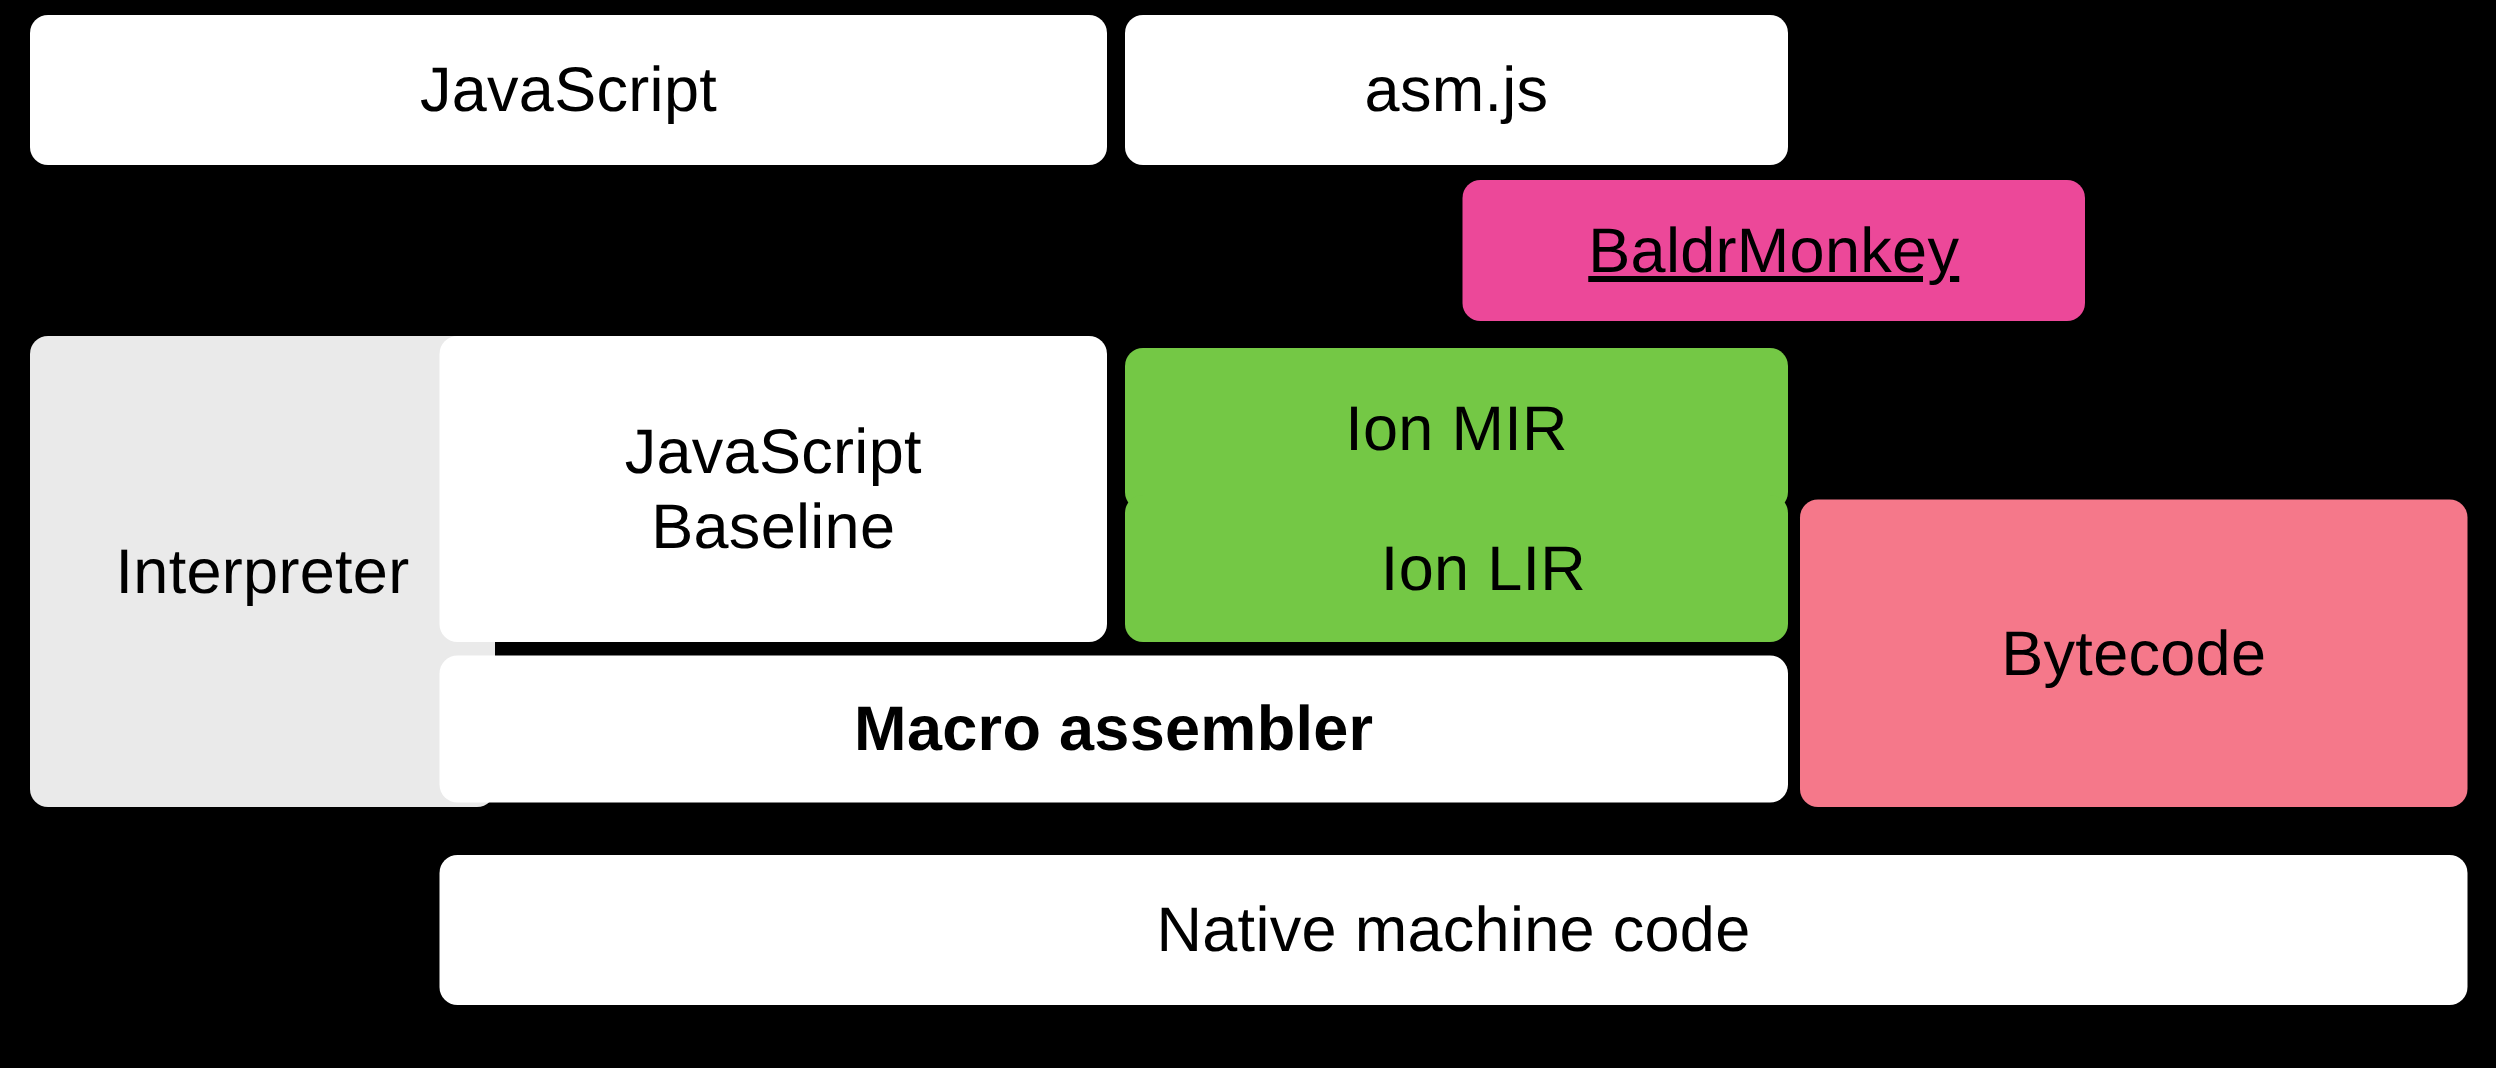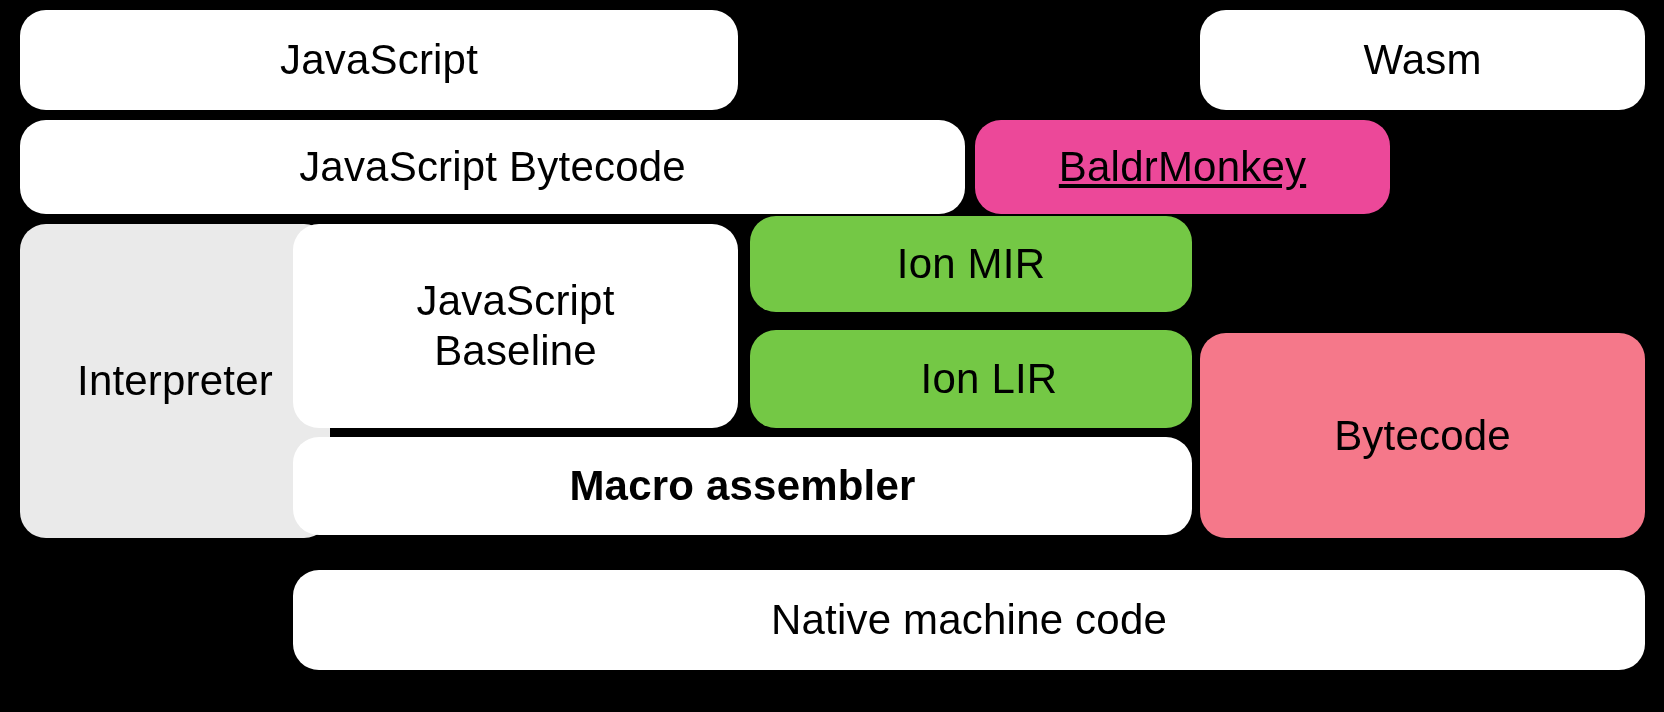--- a/index.html
+++ b/index.html
@@ -17,43 +17,42 @@
     background: #000000;
     overflow: hidden;
   }
   .node {
     position: absolute;
     box-sizing: border-box;
     display: flex;
     align-items: center;
     justify-content: center;
     text-align: center;
-    border-radius: 26px;
+    border-radius: 12px;
     color: #000000;
     font-size: 42px;
     line-height: 1.18;
     font-weight: 400;
     letter-spacing: 0.2px;
     white-space: pre-line;
     padding: 2px 10px;
   }
   .fill-white { background: #ffffff; }
   .fill-gray  { background: #eaeaea; }
   .fill-green { background: #74c845; }
   .fill-pink  { background: #f5788a; }
 </style>
 </head>
 <body>
 
 <div id="diagram" style="background: rgb(0, 0, 0);">
     <div class="node fill-white" style="left: 20px; top: 10px; width: 718px; height: 100px; background: rgb(255, 255, 255);">JavaScript</div>
-    <div class="node fill-white" style="left: 1200px; top: 10px; width: 445px; height: 100px; background: rgb(255, 255, 255);">Wasm</div>
-    <div class="node fill-white" style="left: 20px; top: 120px; width: 945px; height: 94px; background: rgb(255, 255, 255);">JavaScript Bytecode</div>
+    <div class="node fill-white" style="left: 750px; top: 10px; width: 442px; height: 100px; background: rgb(255, 255, 255);">asm.js</div>
     <div class="node fill-white" style="left: 975px; top: 120px; width: 415px; height: 94px; background: #ec4899; text-decoration: underline;">BaldrMonkey</div>
     <div class="node fill-gray" style="left: 20px; top: 224px; width: 310px; height: 314px; background: rgb(234, 234, 234);">Interpreter</div>
     <div class="node fill-white" style="left: 293px; top: 224px; width: 445px; height: 204px; background: rgb(255, 255, 255);">JavaScript
 Baseline</div>
-    <div class="node fill-green" style="left: 750px; top: 216px; width: 442px; height: 96px; background: rgb(116, 200, 69);">Ion MIR</div>
+    <div class="node fill-green" style="left: 750px; top: 232px; width: 442px; height: 108px; background: rgb(116, 200, 69);">Ion MIR</div>
     <div class="node fill-green" style="left: 750px; top: 330px; width: 442px; height: 98px; background: rgb(116, 200, 69); padding-left: 46px;">Ion LIR</div>
     <div class="node fill-pink" style="left: 1200px; top: 333px; width: 445px; height: 205px; background: rgb(245, 120, 138);">Bytecode</div>
     <div class="node fill-white" style="left: 293px; top: 437px; width: 899px; height: 98px; background: rgb(255, 255, 255); font-weight: bold;">Macro assembler</div>
     <div class="node fill-white" style="left: 293px; top: 545px; width: 1352px; height: 100px; background: rgb(255, 255, 255); margin-top: 25px;">Native machine code</div>
   </div>
 
 </body></html>

